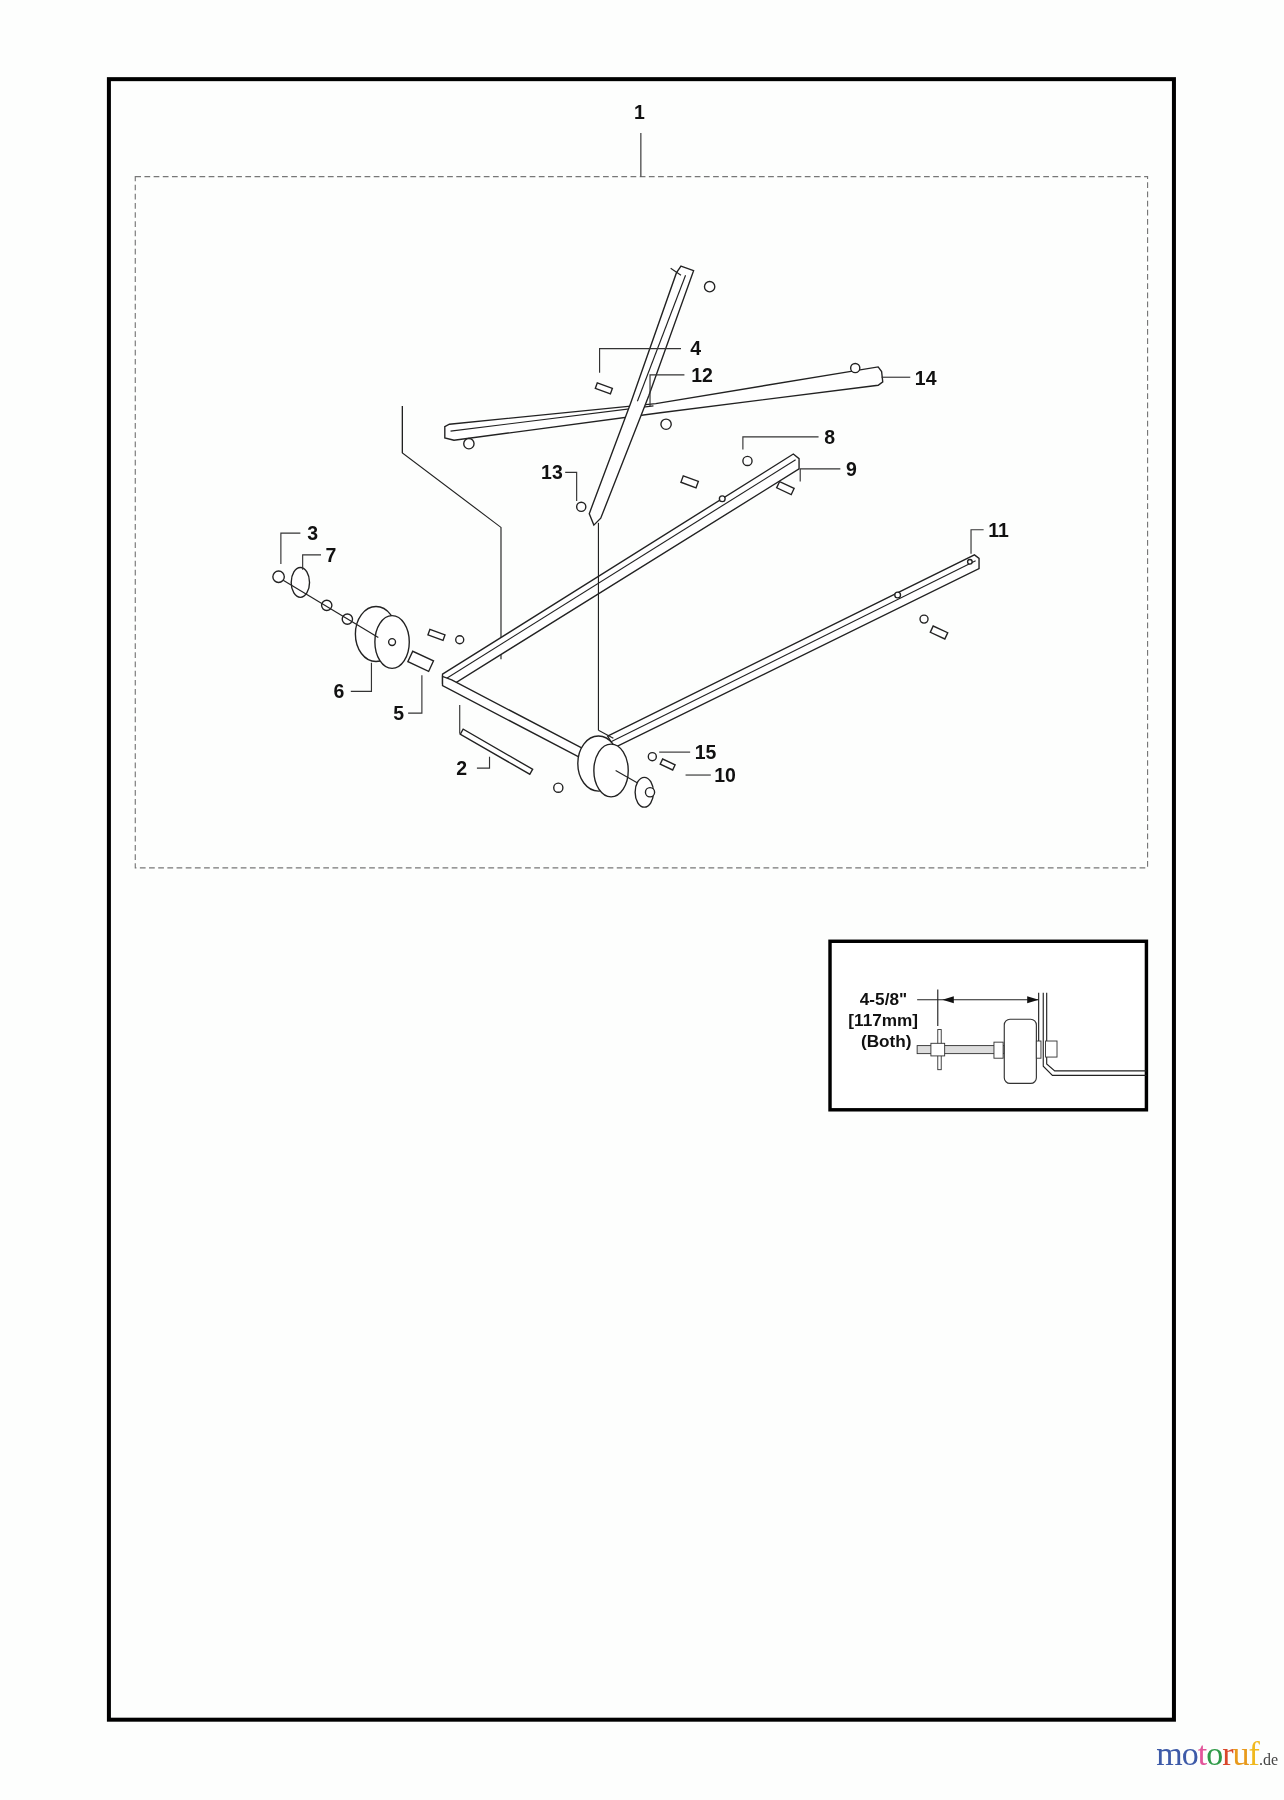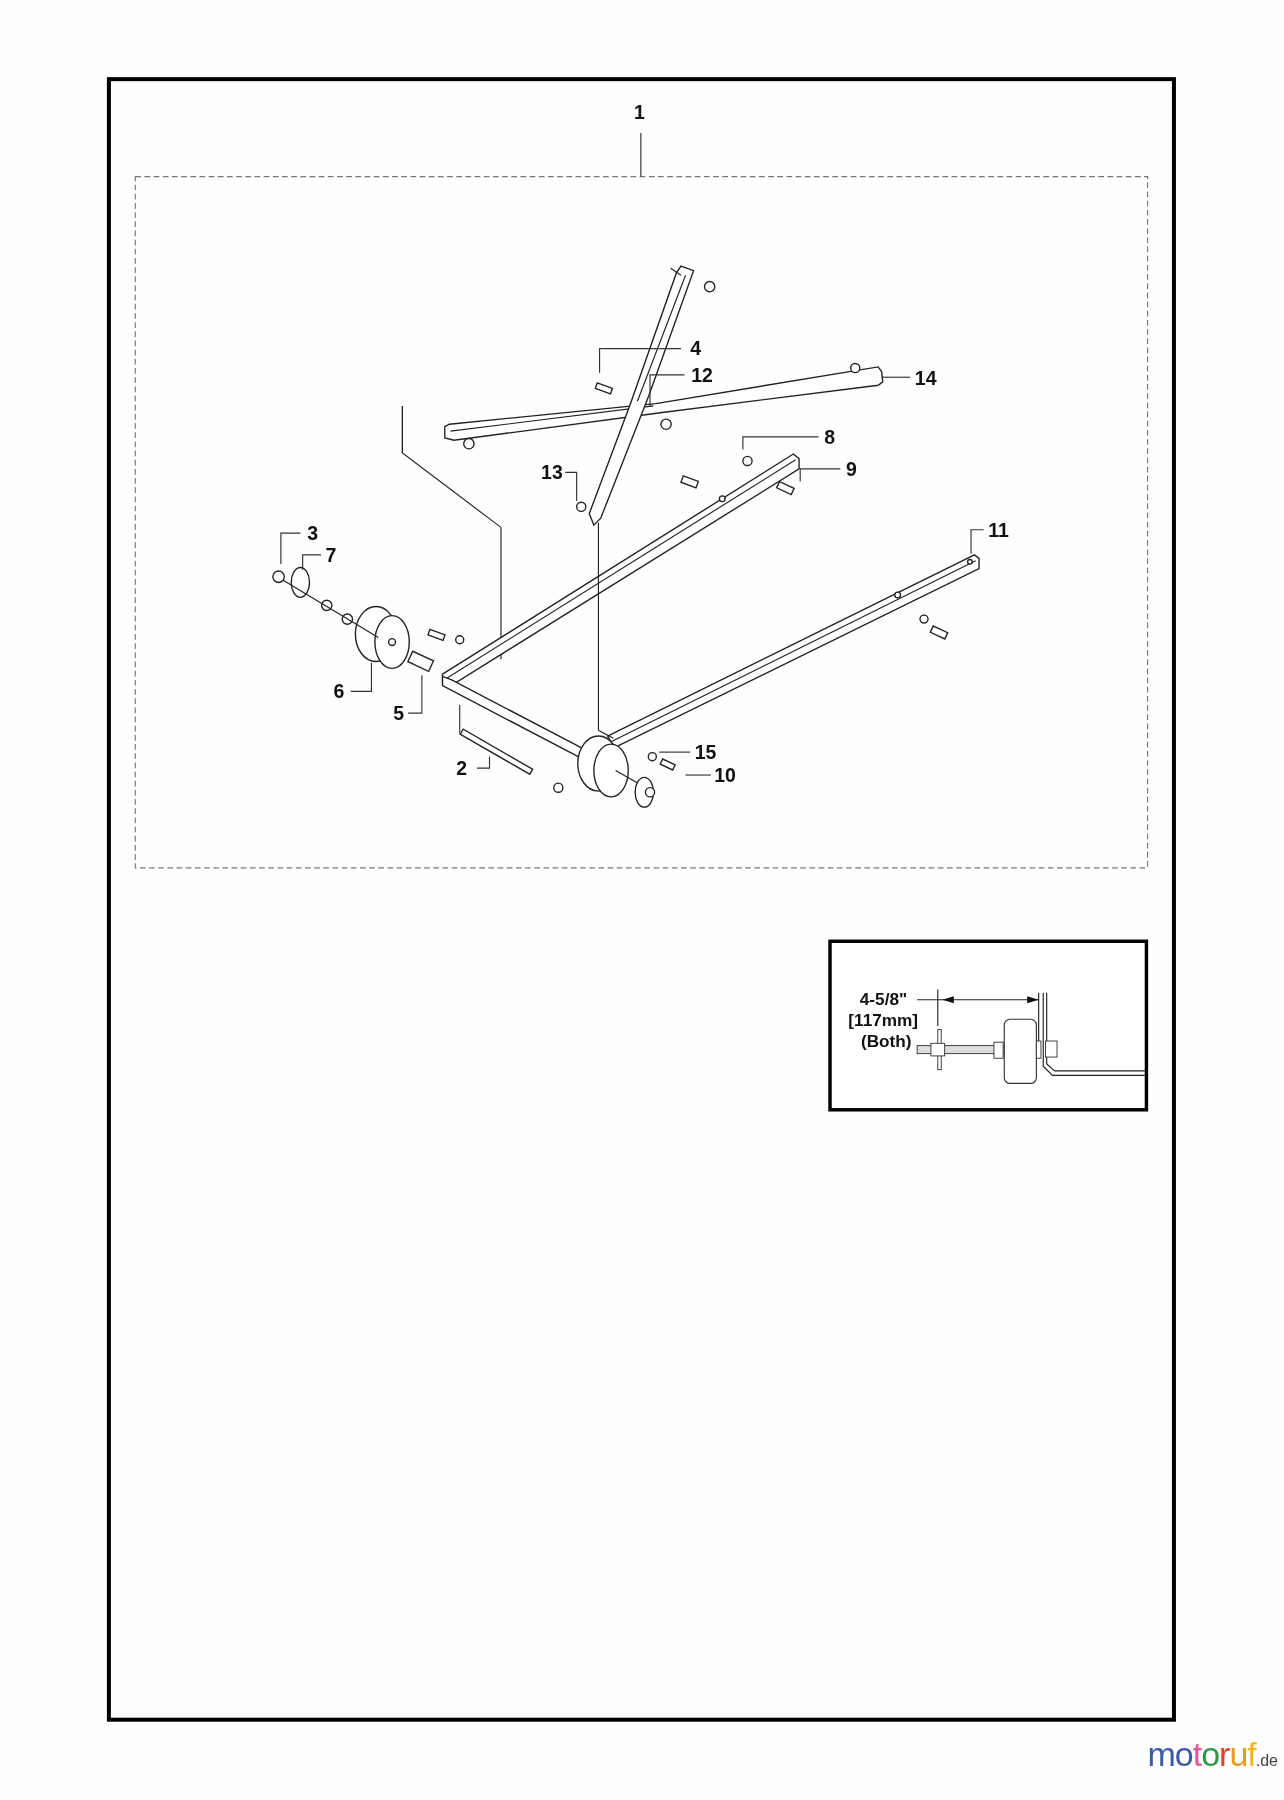--- a/index.html
+++ b/index.html
@@ -3,21 +3,21 @@
   <meta charset="utf-8">
   <style>
     html, body { margin: 0; padding: 0; background: #fdfefd; }
     body { width: 1284px; height: 1800px; position: relative; overflow: hidden; font-family: "Liberation Sans", sans-serif; }
     #diagram { position: absolute; left: 0; top: 0; width: 1284px; height: 1800px; }
     .lbl { font-family: "Liberation Sans", sans-serif; font-weight: bold; font-size: 17px; fill: #111; }
     .leader { stroke: #333; stroke-width: 1; fill: none; }
     .part { stroke: #222; stroke-width: 1.2; fill: #fff; }
     .thin { stroke: #222; stroke-width: 1; fill: none; }
     .inset-txt { font-family: "Liberation Sans", sans-serif; font-weight: bold; font-size: 15px; fill: #111; }
-    .logo { position: absolute; right: 6px; top: 1735px; font-family: Liberation Sans, sans-serif; font-size: 34px; letter-spacing: -1px; }
+    .logo { position: absolute; right: 6px; top: 1735px; font-family: Liberation Serif, serif; font-size: 34px; letter-spacing: -1px; }
     .logo span { display: inline-block; }
     .logo .tld { font-size: 16px; color: #444; letter-spacing: 0; }
   </style>
 </head>
 <body>
 
 <svg id="diagram" viewBox="0 0 1120 1570" xmlns="http://www.w3.org/2000/svg">
 
   <rect x="95" y="69" width="929" height="1431" fill="none" stroke="#000" stroke-width="3.5"></rect>
 

